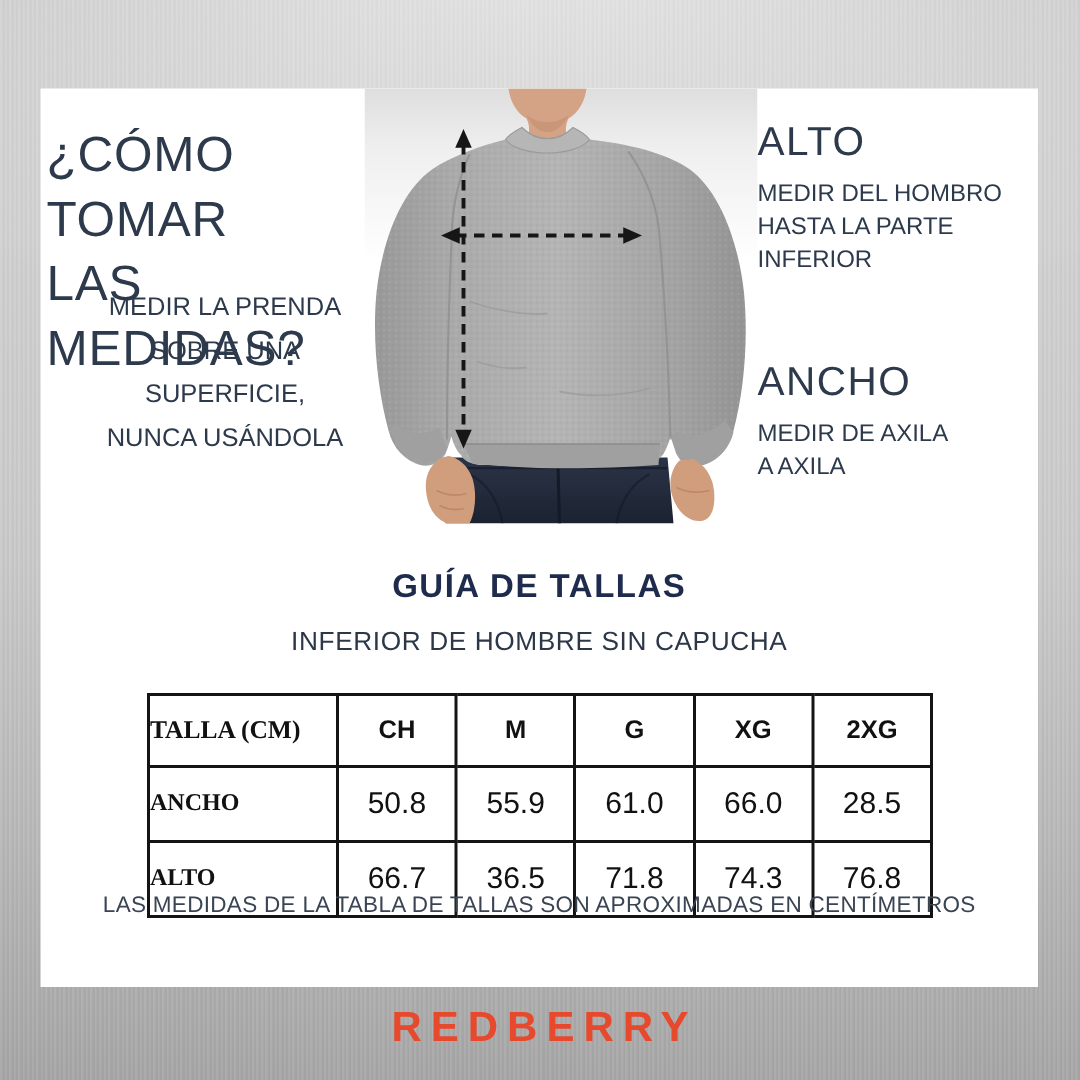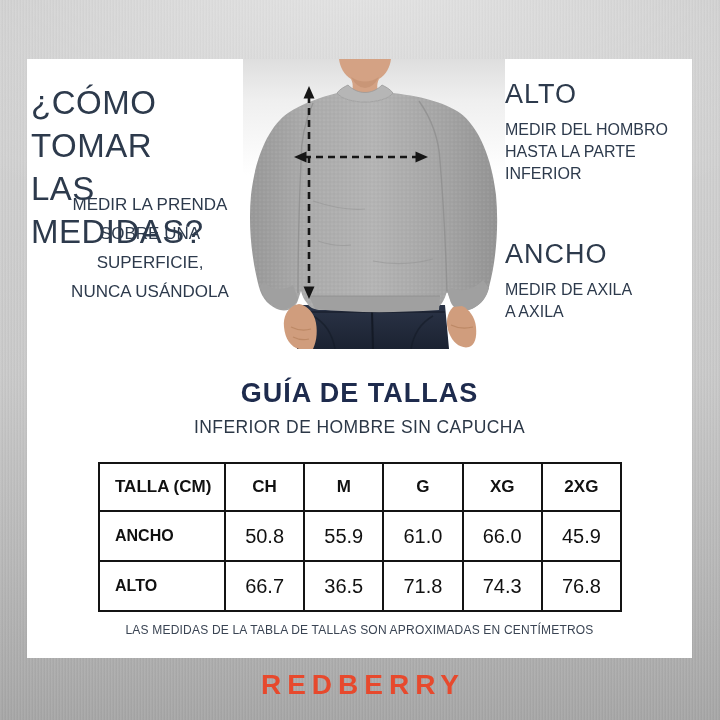--- a/index.html
+++ b/index.html
@@ -27,42 +27,42 @@
     font-size:17px; line-height:29px; color:#2d3a4c;
   }
   .figure{ position:absolute; left:216px; top:0; width:262px; height:290px; }
   .m-block{ position:absolute; left:478px; width:178px; color:#2d3a4c; }
   .m-alto{ top:20px; }
   .m-ancho{ top:180px; }
   .m-label{ font-size:27px; letter-spacing:1px; font-weight:400; }
   .m-desc{ margin-top:9px; font-size:16px; line-height:22px; white-space:pre-line; }
   .guia-title{
     position:absolute; top:319px; left:0; width:100%;
-    text-align:center; font-size:27px; font-weight:bold;
+    text-align:center; font-size:22px; font-weight:bold;
     letter-spacing:1px; color:#1e2b4d;
   }
   .guia-sub{
     position:absolute; top:358px; left:0; width:100%;
     text-align:center; font-size:17.5px; letter-spacing:0.4px; color:#2c3847;
   }
   table.size-table{
     position:absolute; left:71px; top:403px; width:524px;
     border-collapse:collapse; table-layout:fixed;
   }
   .size-table th,.size-table td{
     border:2px solid #141414; text-align:center; color:#111;
     padding:0; height:48px;
   }
   .size-table th{ font-size:17px; font-weight:bold; height:46px; }
   .size-table td{ font-size:20px; }
-  .size-table .left{ text-align:left; padding-left:15px; }
+  .size-table .left{ text-align:left; padding-left:0;font-family:Liberation Serif, serif; }
   .size-table td.lbl{ font-size:16px; font-weight:bold; }
   .footnote{
-    position:absolute; top:564px; left:0; width:100%;
-    text-align:center; font-size:12px; letter-spacing:0.2px; color:#3a4453;
+    position:absolute; top:536px; left:0; width:100%;
+    text-align:center; font-size:15px; letter-spacing:0.2px; color:#3a4453;
   }
   .brand{
     position:absolute; left:0; top:669px; width:720px;
     text-align:center; font-size:28px; font-weight:bold;
     letter-spacing:6px; text-indent:6px; color:#e7492d;
   }
 </style>
 </head>
 <body>
 
@@ -198,21 +198,21 @@
         <th>2XG</th>
       </tr>
     </thead>
     <tbody>
       <tr>
         <td class="left lbl">ANCHO</td>
         <td>50.8</td>
         <td>55.9</td>
         <td>61.0</td>
         <td>66.0</td>
-        <td>45.9</td>
+        <td>28.5</td>
       </tr>
       <tr>
         <td class="left lbl">ALTO</td>
         <td>66.7</td>
         <td>36.5</td>
         <td>71.8</td>
         <td>74.3</td>
         <td>76.8</td>
       </tr>
     </tbody>

